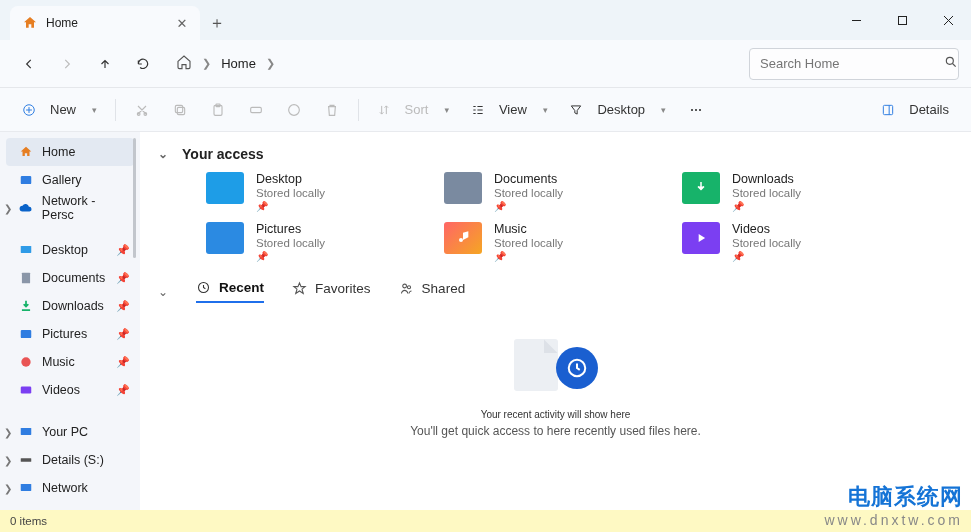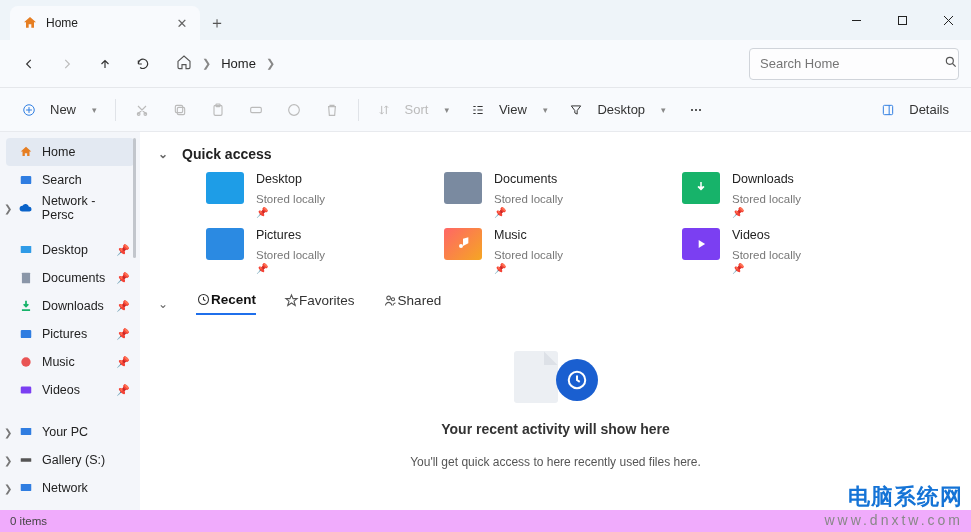--- a/index.html
+++ b/index.html
@@ -46,39 +46,39 @@
 .side-icon { width: 16px; height: 16px; display: flex; align-items: center; justify-content: center; }
 
 
 .main { flex: 1; overflow: auto; padding: 14px 18px 0 18px; position: relative; }
 .section-head { display: flex; align-items: center; gap: 14px; font-size: 14px; font-weight: 600; color: #222; margin-bottom: 10px; }
 .section-head .chev-d { color: #666; font-size: 12px; }
 .qa-grid { display: grid; grid-template-columns: repeat(3, 230px); column-gap: 8px; row-gap: 10px; margin-left: 48px; margin-bottom: 18px; }
 .qa-item { display: flex; gap: 12px; align-items: flex-start; }
 .qa-icon { width: 38px; height: 32px; border-radius: 3px; display: flex; align-items: center; justify-content: center; }
 .qa-text .name { font-size: 12.5px; color: #222; }
-.qa-text .sub { font-size: 11.5px; color: #777; margin-top: 7px; }
+.qa-text .sub { font-size: 11.5px; color: #777; margin-top: 1px; }
 .qa-text .pin { font-size: 10px; color: #999; margin-top: 2px; }
 
 .tabs-row { display: flex; align-items: center; gap: 28px; margin-left: 0; margin-top: 6px; }
 .tabs-row .chev-d { color: #666; font-size: 12px; }
-.mtab { display: flex; align-items: center; font-size: 13.5px; color: #333; padding-bottom: 6px; }
+.mtab { display: flex; align-items: center; gap: 8px; font-size: 13.5px; color: #333; padding-bottom: 6px; }
 .mtab.active { font-weight: 600; border-bottom: 2px solid #1f6feb; color: #111; }
 
 .empty { text-align: center; margin-top: 36px; color: #333; }
 .empty-illus { width: 84px; height: 56px; margin: 0 auto 14px; position: relative; }
 .doc-shape { position: absolute; left: 0; top: 0; width: 44px; height: 52px; background: #eceff3; border-radius: 3px; }
 .doc-shape::before { content: ""; position: absolute; right: 0; top: 0; width: 14px; height: 14px; background: #dde1e7; clip-path: polygon(0 0, 100% 100%, 0 100%); }
 .clock-badge { position: absolute; right: 0; top: 8px; width: 42px; height: 42px; border-radius: 50%; background: #1a5fd0; display: flex; align-items: center; justify-content: center; }
 .clock-badge svg { width: 22px; height: 22px; }
-.empty-title { font-size: 14px; font-weight: 700; margin-bottom: 18px; }
+.empty-title { font-size: 10px; font-weight: 400; margin-bottom: 4px; }
 .empty-sub { font-size: 12px; color: #555; }
 
 
-.statusbar { height: 22px; background: #f0abfc; display: flex; align-items: center; padding: 0 10px; font-size: 11.5px; color: #444; position: absolute; bottom: 0; left: 0; right: 0; }
+.statusbar { height: 22px; background: #fef9c3; display: flex; align-items: center; padding: 0 10px; font-size: 11.5px; color: #444; position: absolute; bottom: 0; left: 0; right: 0; }
 
 
 .watermark { position: absolute; right: 8px; bottom: 4px; text-align: right; margin-top: 8px; }
 .watermark .big { font-size: 22px; font-weight: 700; color: #1473d6; letter-spacing: 1px; }
 .watermark .small { font-size: 14px; color: #888; letter-spacing: 3px; }
 
 
 .fi-blue { background: #1e9de7; }
 .fi-grey { background: #7a8aa0; }
 .fi-green { background: #17b36a; }
@@ -250,21 +250,21 @@
           </svg>
         </span>
         <span>Home</span>
       </div>
     <div class="side-item">
         <span class="side-icon">
           <svg width="14" height="14" viewBox="0 0 24 24">
             <rect x="3" y="5" width="18" height="14" rx="2" fill="#2f7de1"></rect>
           </svg>
         </span>
-        <span>Search</span>
+        <span>Gallery</span>
       </div>
     <div class="side-item">
         <span class="caret">❯</span>
         <span class="side-icon">
           <svg width="14" height="14" viewBox="0 0 24 24">
             <path fill="#0a63c9" d="M6 18a5 5 0 010-10 6 6 0 0111 2 4 4 0 011 8H6z"></path>
           </svg>
         </span>
         <span>Network - Persc</span>
       </div>
@@ -333,37 +333,37 @@
         </span>
         <span>Your PC</span>
       </div>
     <div class="side-item">
         <span class="caret">❯</span>
         <span class="side-icon">
           <svg width="14" height="14" viewBox="0 0 24 24">
             <rect x="3" y="9" width="18" height="6" rx="1" fill="#555"></rect>
           </svg>
         </span>
-        <span>Gallery (S:)</span>
+        <span>Details (S:)</span>
       </div>
     <div class="side-item">
         <span class="caret">❯</span>
         <span class="side-icon">
           <svg width="14" height="14" viewBox="0 0 24 24">
             <rect x="3" y="5" width="18" height="12" rx="1" fill="#2f7de1"></rect>
           </svg>
         </span>
         <span>Network</span>
       </div>
   </div>
 
   <div class="main">
     <div class="section-head">
       <span class="chev-d">⌄</span>
-      <span>Quick access</span>
+      <span>Your access</span>
     </div>
     <div class="qa-grid">
       <div class="qa-item">
           <div class="qa-icon fi-blue"></div>
           <div class="qa-text">
             <div class="name">Desktop</div>
             <div class="sub">Stored locally</div>
             <div class="pin">📌</div>
           </div>
         </div>

